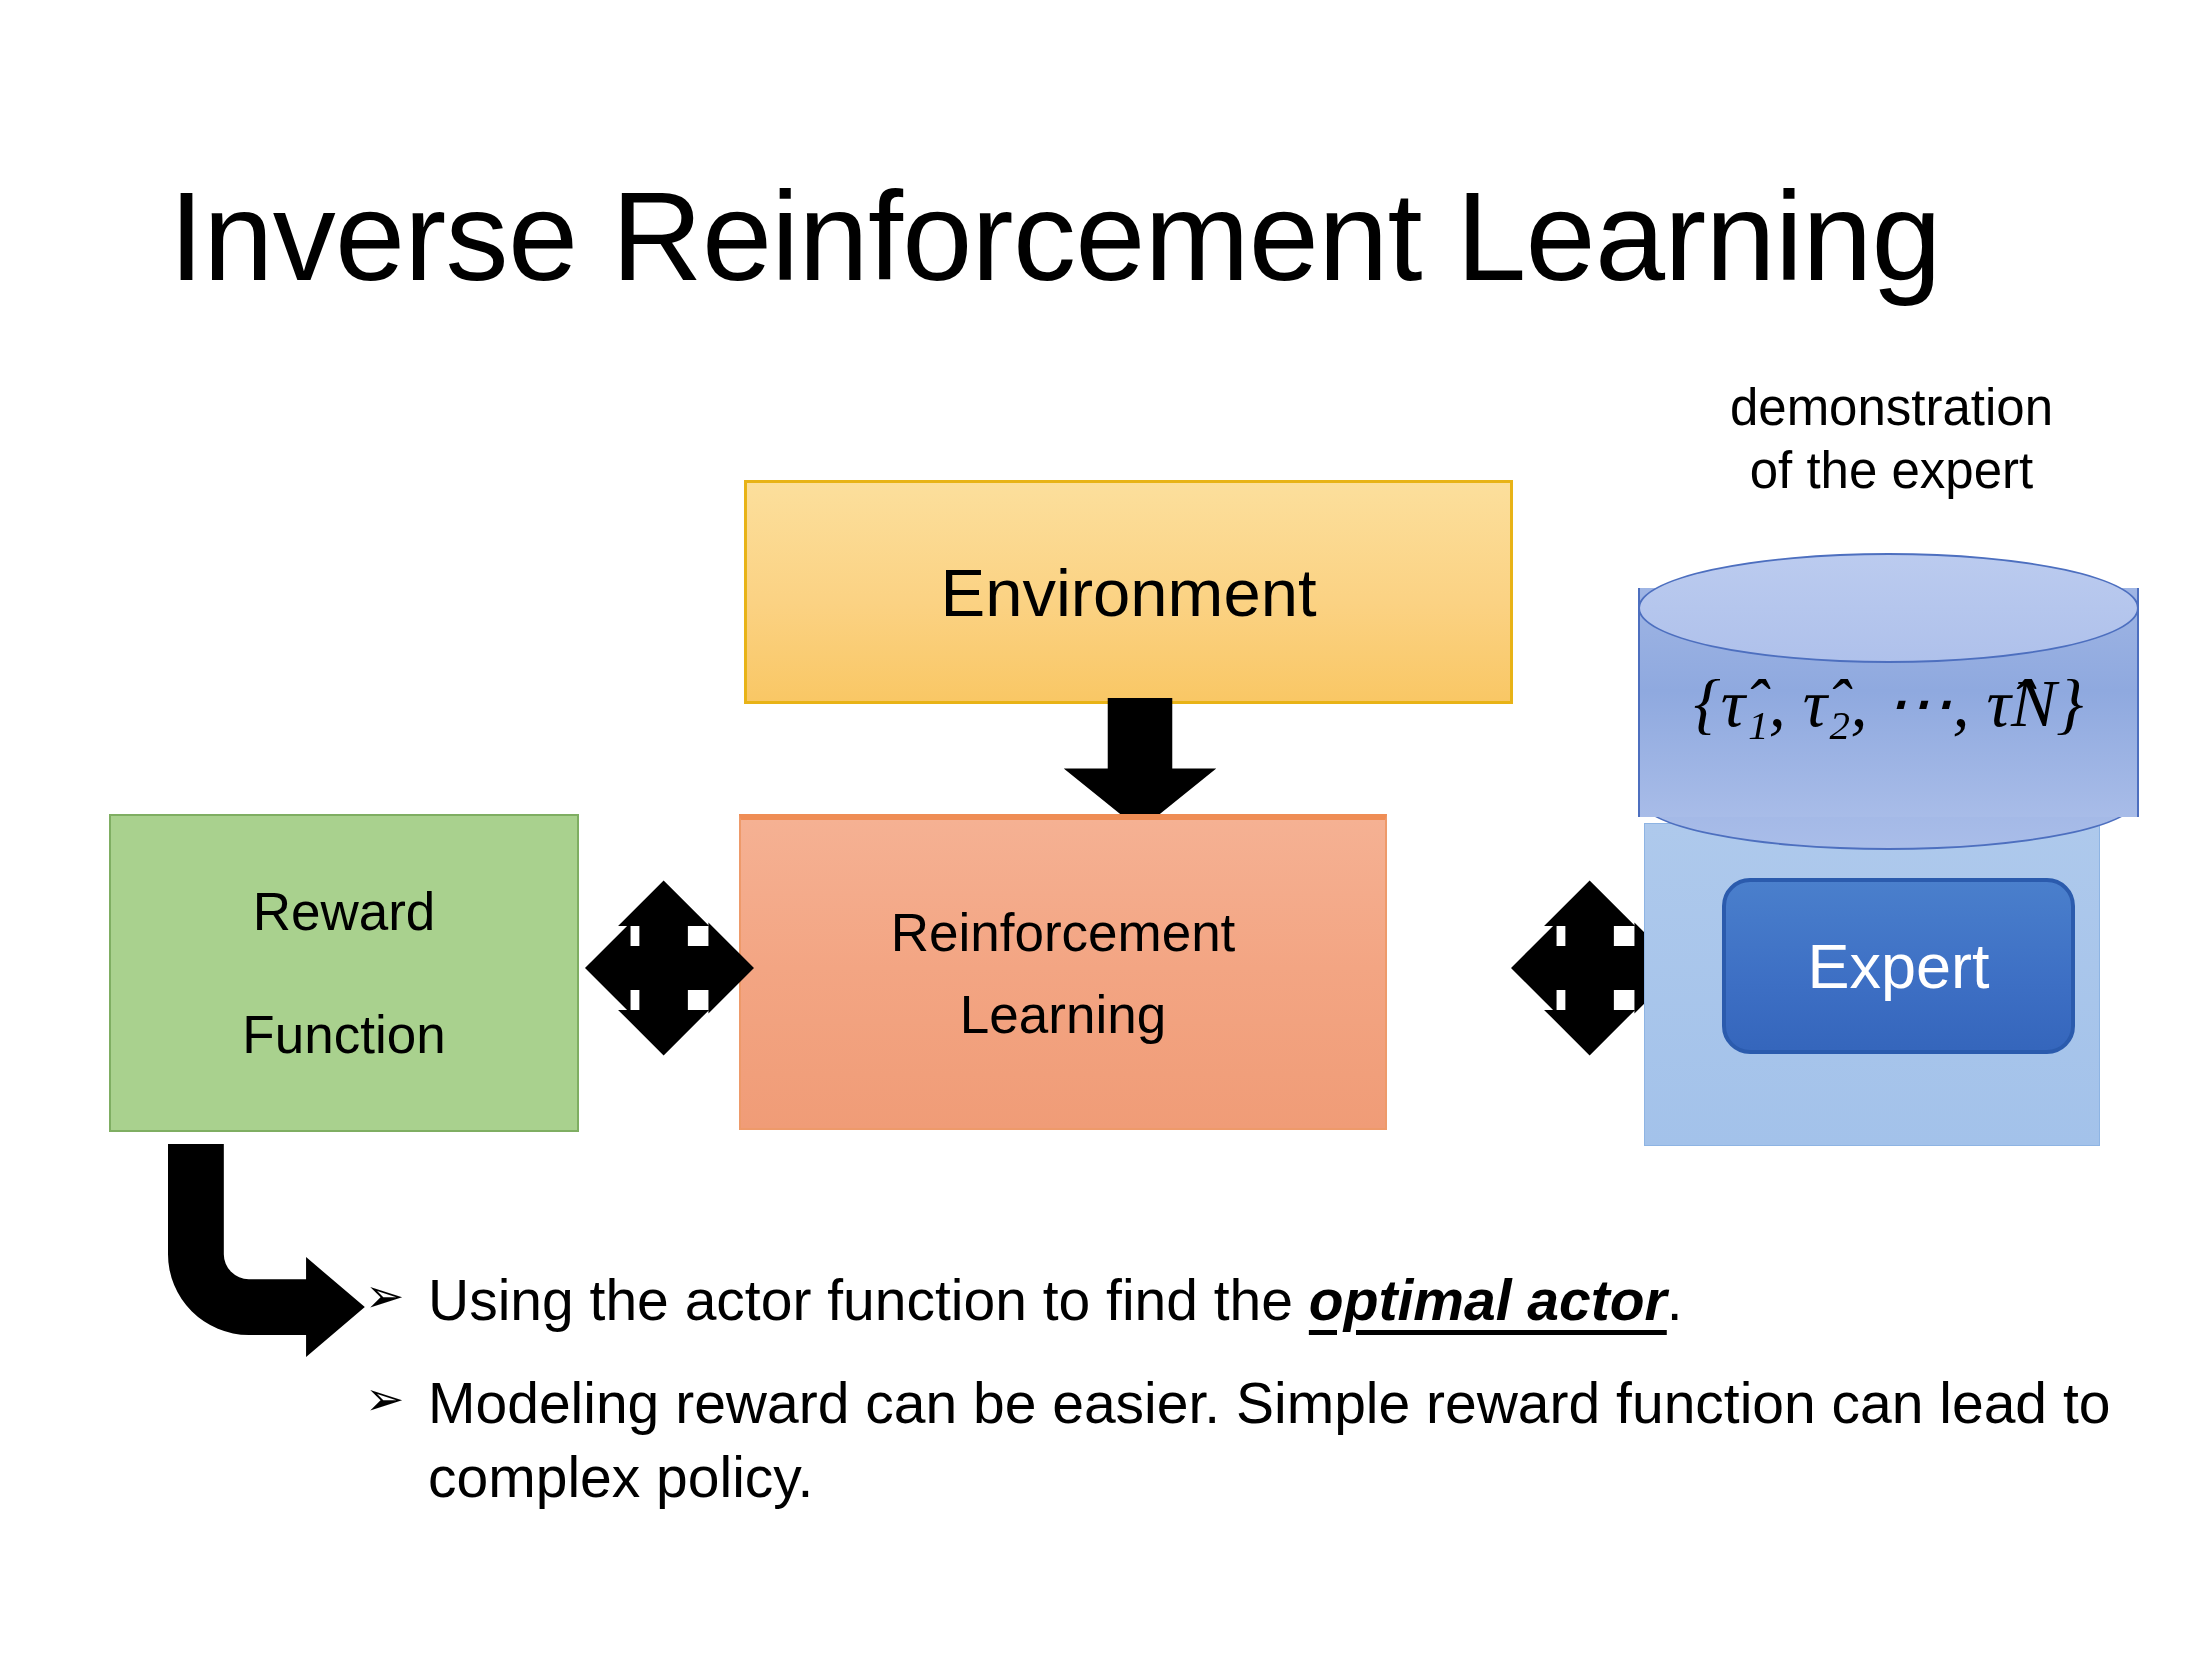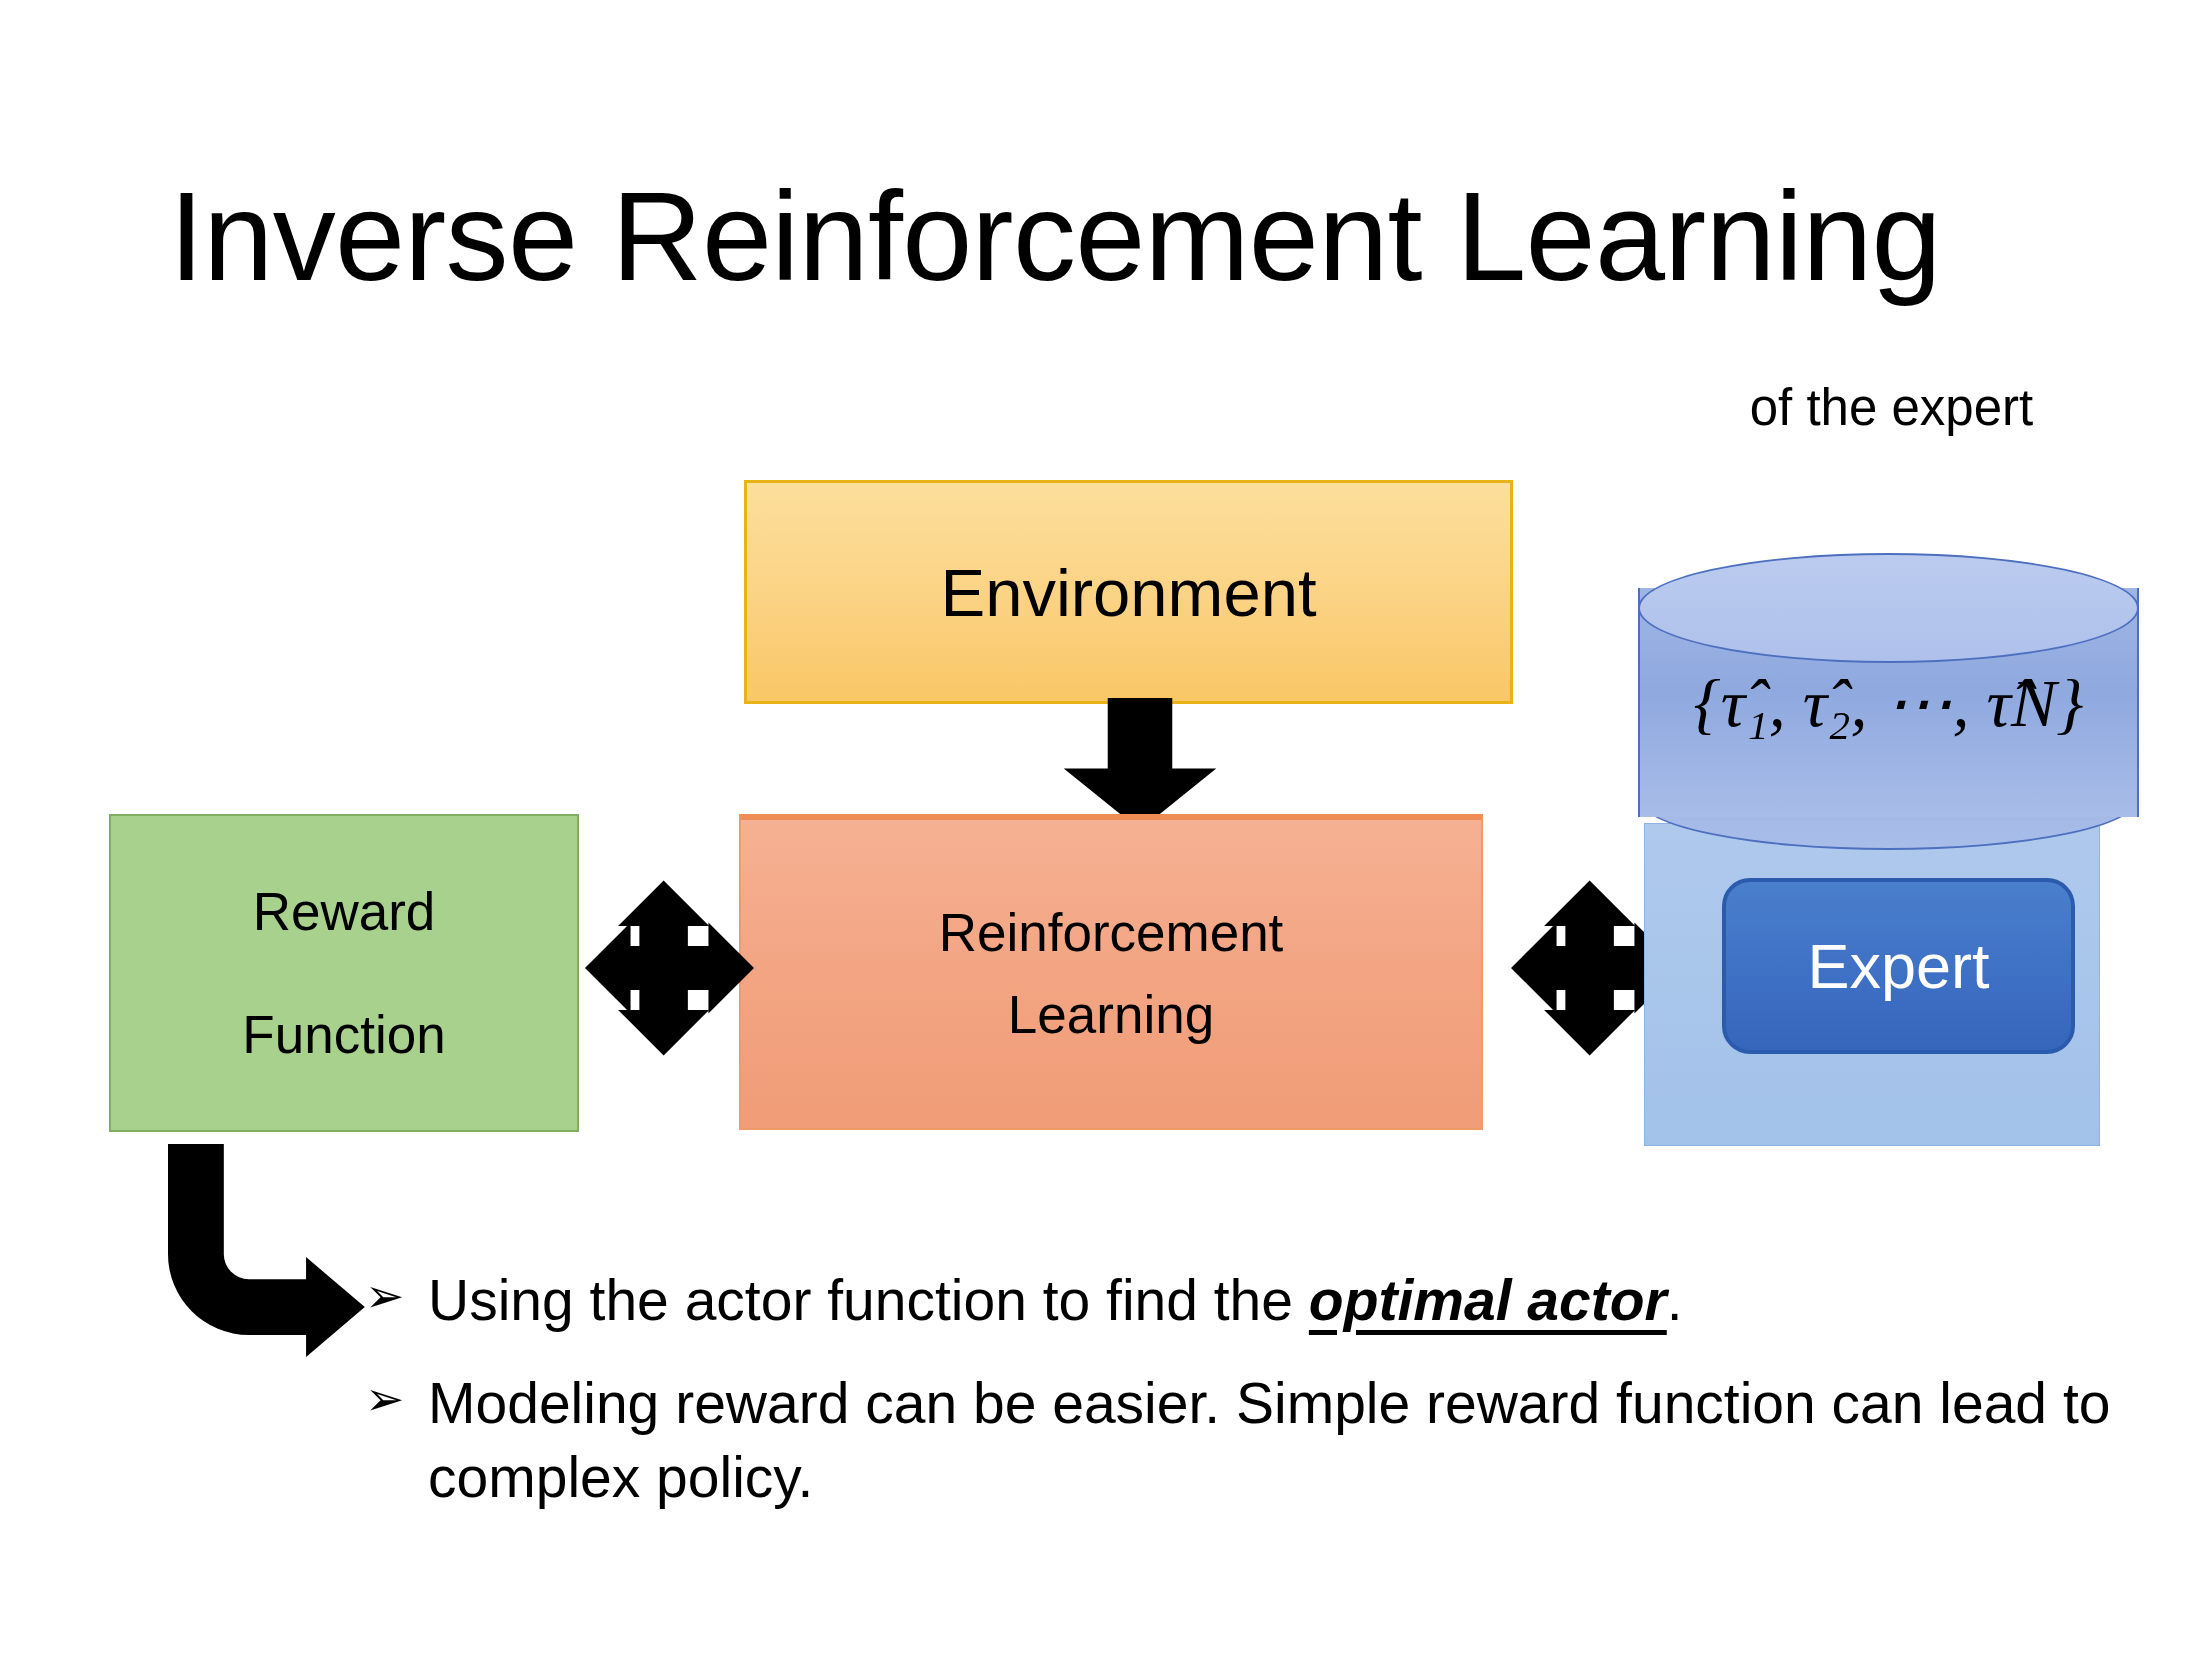--- a/index.html
+++ b/index.html
@@ -47,21 +47,21 @@
     width: 769px;
     height: 224px;
     background: linear-gradient(180deg, #FCDF9C 0%, #FBD283 55%, #F9C765 100%);
     border: 3.7px solid #E8B317;
     font-size: 67px;
   }
 
   #rl-box {
     left: 739px;
     top: 814px;
-    width: 744px;
+    width: 648px;
     height: 316px;
     background: linear-gradient(180deg, #F5B193 0%, #F3A583 48%, #F09C77 100%);
     border: 2.9px solid #EE9A6A;
     border-top: 6.6px solid #EF8D55;
     font-size: 53px;
     line-height: 1.55;
     flex-direction: column;
   }
 
   #reward-box {
@@ -234,20 +234,21 @@
   </svg>
 
   <svg class="arrow-svg" id="arrow-right" viewBox="0 0 230 250">
     <g fill="#000000">
       <polygon points="0,125 62,63 62,95 168,95 168,63 230,125 168,187 168,155 62,155 62,187"></polygon>
       <polygon points="107,6 169,68 140,68 140,182 169,182 107,244 45,182 74,182 74,68 45,68"></polygon>
     </g>
   </svg>
 
   <div id="demo-caption">
+    <div>demonstration</div>
     <div>of the expert</div>
   </div>
 
   <div id="expert-panel"></div>
 
   <div id="cylinder">
     <div id="cyl-bottom"></div>
     <div id="cyl-body"></div>
     <div id="cyl-top"></div>
     <div id="cyl-label">{τ̂₁, τ̂₂, ⋯, τ̂N}</div>

